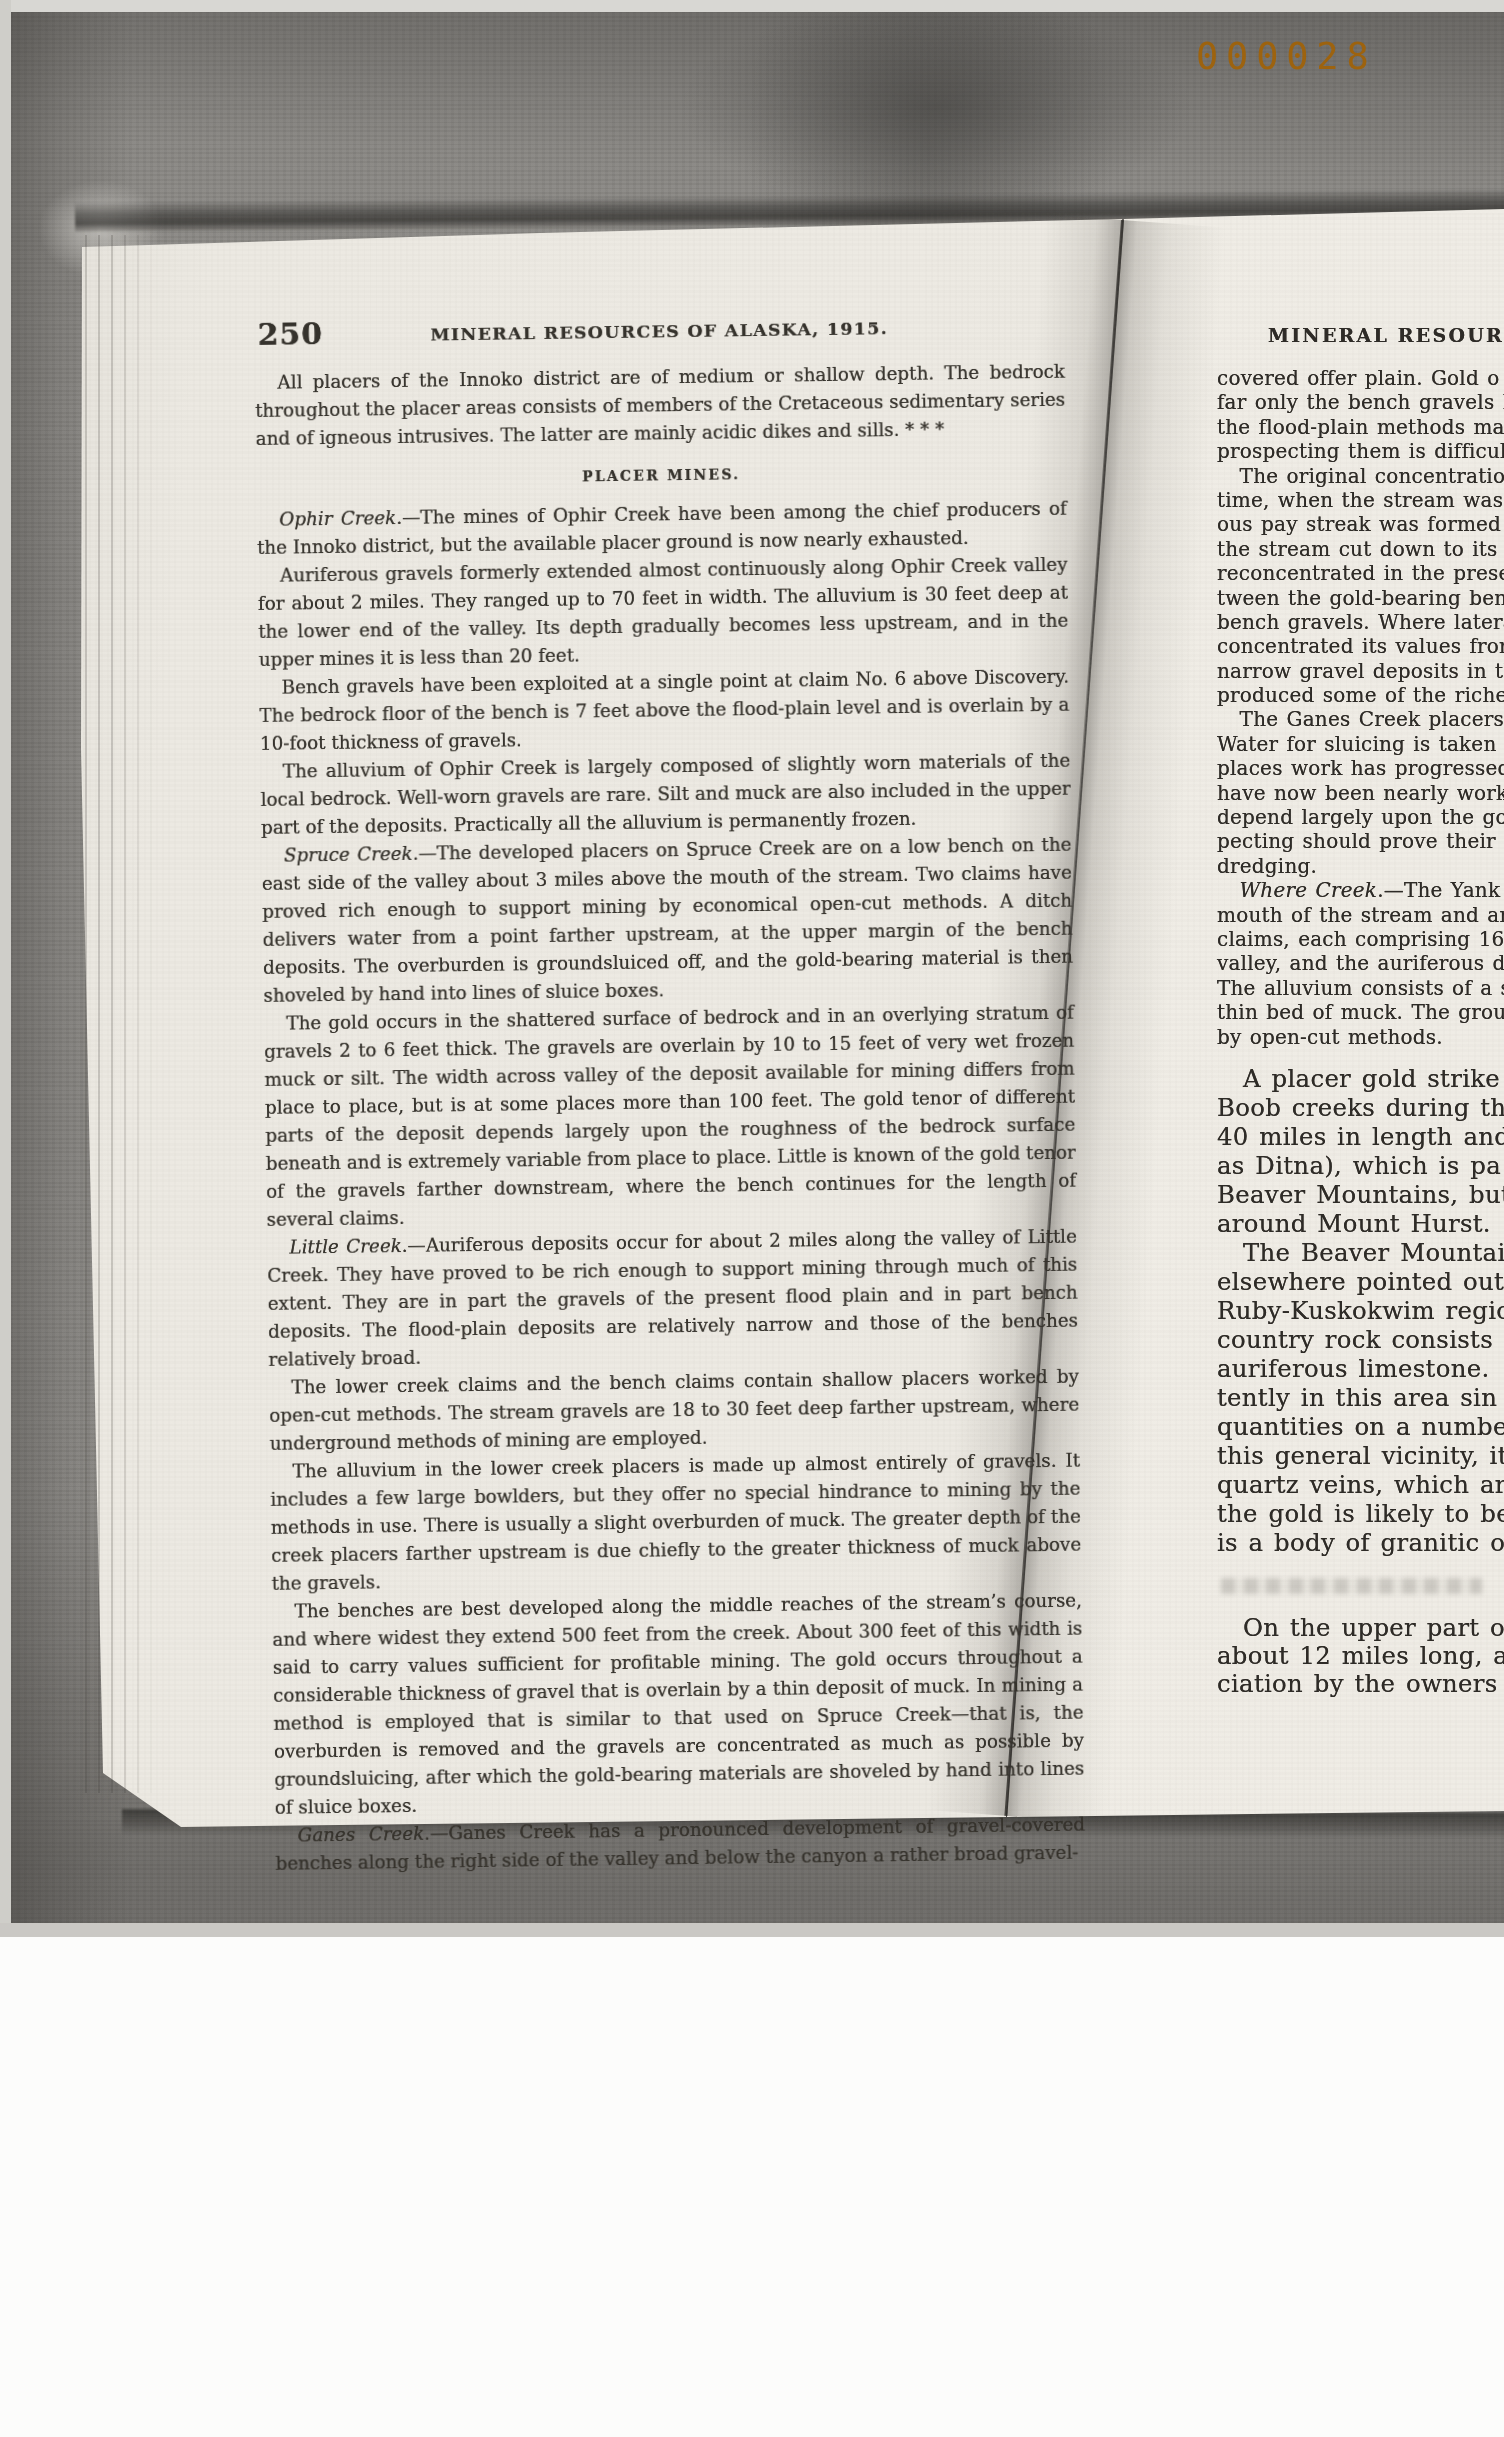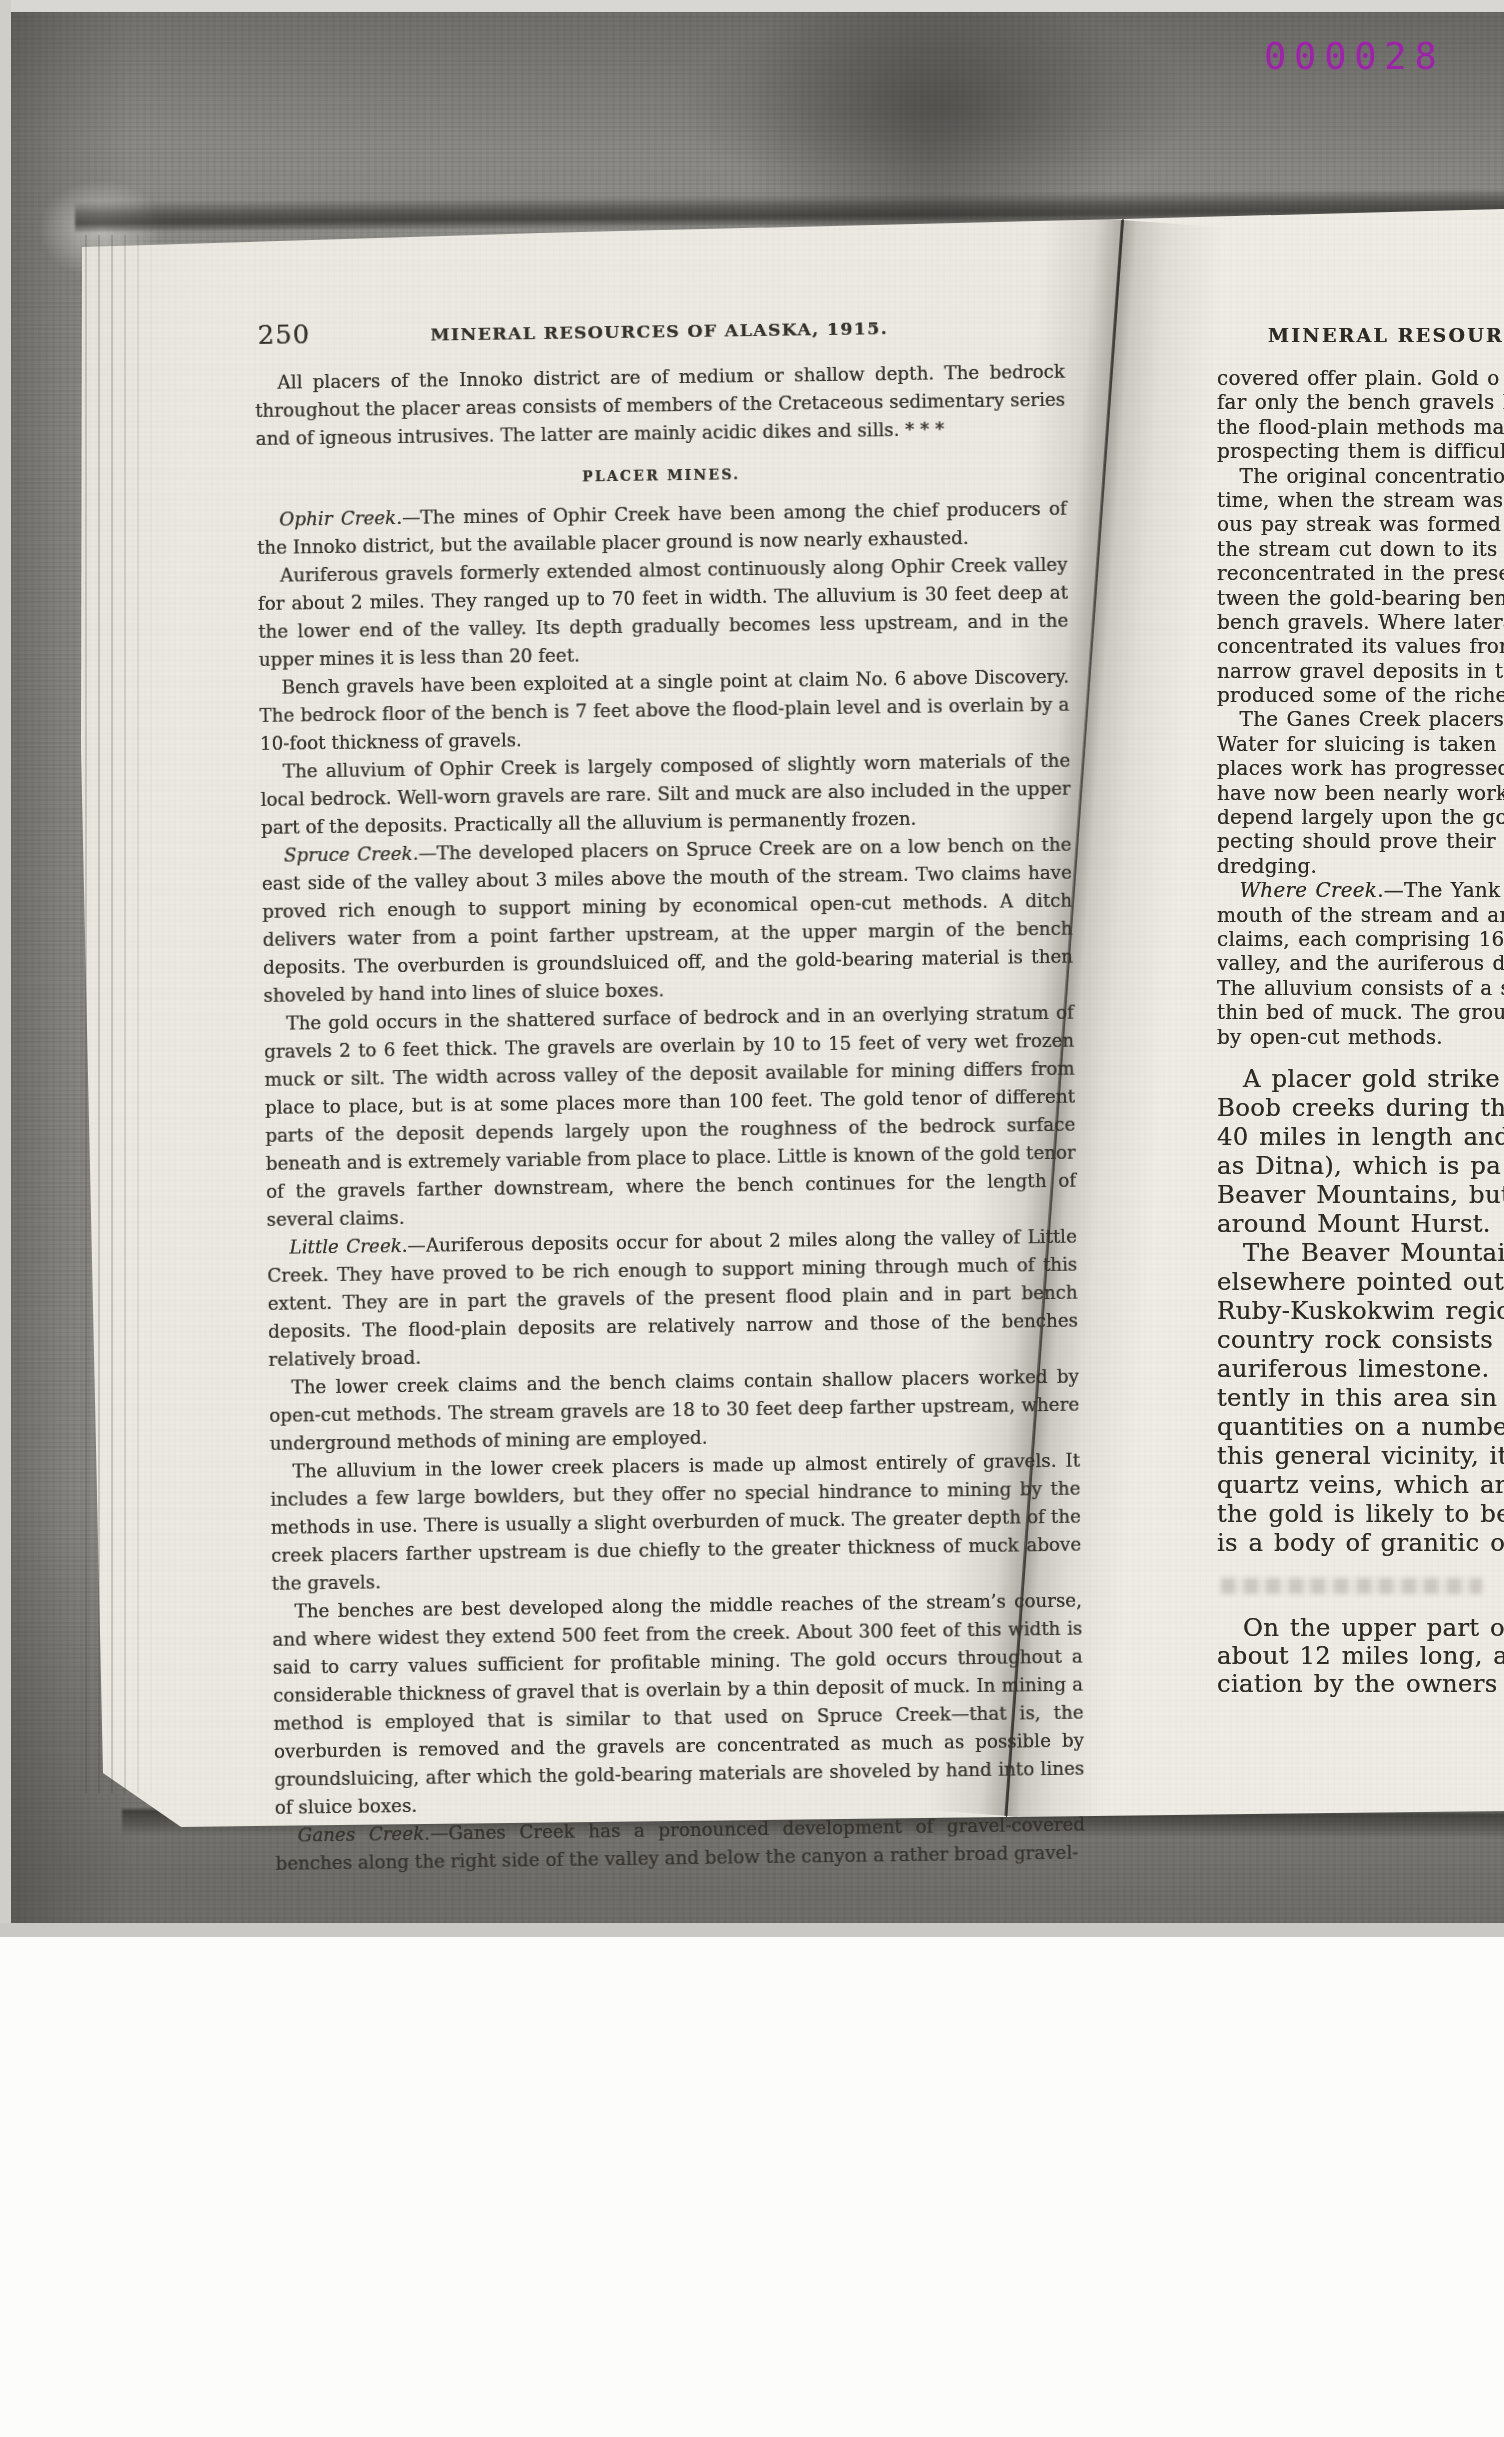--- a/index.html
+++ b/index.html
@@ -12,22 +12,22 @@
   .photo{position:absolute;left:10.4px;top:11.3px;width:1494px;height:1912px;
     background:
       radial-gradient(366px 148px at 62% 5%, rgba(50,49,47,.40), transparent 70%),
       radial-gradient(261px 470px at 919px 139px, rgba(46,45,43,.28), transparent 70%),
       radial-gradient(83px 65px at 91px 218px, rgba(208,206,201,.75), transparent 75%),
       linear-gradient(90deg, rgba(58,56,53,.38) 0px, rgba(58,56,53,.18) 52px, transparent 122px),
       linear-gradient(182deg, rgba(70,68,65,.55) 0%, rgba(108,106,102,.25) 9%, rgba(124,122,118,.12) 22%, rgba(128,126,122,.10) 78%, rgba(66,64,61,.45) 97%),
       repeating-linear-gradient(0deg, rgba(0,0,0,.045) 0 1.7px, rgba(255,255,255,.03) 1.7px 4.4px),
       repeating-linear-gradient(90deg, rgba(0,0,0,.03) 0 2.6px, rgba(255,255,255,.025) 2.6px 7px),
       #92908c;}
-  .stamp{position:absolute;left:1264px;top:35px;font-family:"DejaVu Sans Mono", monospace;
-    font-size:37px;letter-spacing:7.8px;color:#a21caf;opacity:.92;}
+  .stamp{position:absolute;left:1196px;top:35px;font-family:"DejaVu Sans Mono", monospace;
+    font-size:37px;letter-spacing:7.8px;color:#a16207;opacity:.92;}
   
   .book-top-edge{position:absolute;left:75px;top:202px;width:1431px;height:30px;
     transform:rotate(-0.55deg);transform-origin:0 50%;
     background:linear-gradient(180deg, transparent 0%, rgba(34,33,31,.45) 40%, rgba(30,29,27,.62) 72%, rgba(95,93,89,.25) 100%);
     filter:blur(1.3px);}
   .book-bottom-shadow{position:absolute;left:122px;top:1811px;width:1384px;height:26px;
     transform:rotate(.15deg);
     background:linear-gradient(180deg, rgba(26,25,23,.6) 0%, rgba(26,25,23,.3) 55%, transparent 100%);
     filter:blur(1.3px);}
   
@@ -54,21 +54,21 @@
     background:linear-gradient(to left, rgba(45,42,38,.30) 0px, rgba(45,42,38,.10) 26px, transparent 78px);}
   .grain{position:absolute;left:83px;top:213px;width:1422px;height:1619px;pointer-events:none;opacity:.5;
     background:repeating-linear-gradient(0deg, rgba(118,112,100,.05) 0 2.6px, transparent 2.6px 5.2px),
                repeating-linear-gradient(90deg, rgba(118,112,100,.045) 0 1.7px, transparent 1.7px 6.1px);}
   
   .lp-text{position:absolute;left:254px;top:319px;width:810px;
     transform:rotate(-0.8deg);transform-origin:0 0;
     color:#35322c;font-size:18.3px;line-height:28px;text-align:justify;
     text-shadow:0 0 0.4px rgba(45,40,33,.85);filter:blur(0.2px);}
   .lp-header{position:relative;height:31px;margin-bottom:19px;}
-  .lp-pagenum{position:absolute;left:3.5px;top:1.7px;font-size:26px;font-weight:normal;letter-spacing:0.9px;}
+  .lp-pagenum{position:absolute;left:3.5px;top:1.7px;font-size:30px;font-weight:bold;letter-spacing:0.9px;}
   .lp-title{text-align:center;font-size:17.4px;font-weight:bold;letter-spacing:1.3px;padding-top:3.5px;}
   .lp-section{text-align:center;font-weight:bold;font-size:14px;letter-spacing:2.2px;margin:14px 0 11.3px 0;}
   .para{margin:0;text-indent:22.6px;}
   .para i{font-style:italic;}
   
   .rp-header{position:absolute;left:1268px;top:324px;font-size:19px;font-weight:bold;
     letter-spacing:2.2px;color:#2e2b27;white-space:nowrap;text-shadow:0 0 0.4px rgba(40,36,30,.85);}
   .rp-upper{position:absolute;left:1217px;top:366px;color:#2e2b27;text-shadow:0 0 0.4px rgba(40,36,30,.8);filter:blur(0.2px);}
   .rline{height:24.4px;line-height:24.4px;font-size:20px;white-space:nowrap;letter-spacing:0.2px;word-spacing:1.7px;}
   .rline.ind{padding-left:22.6px;}

